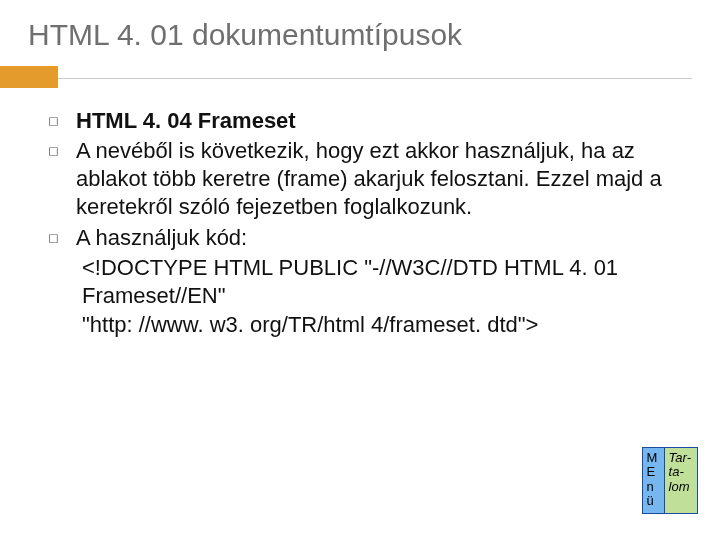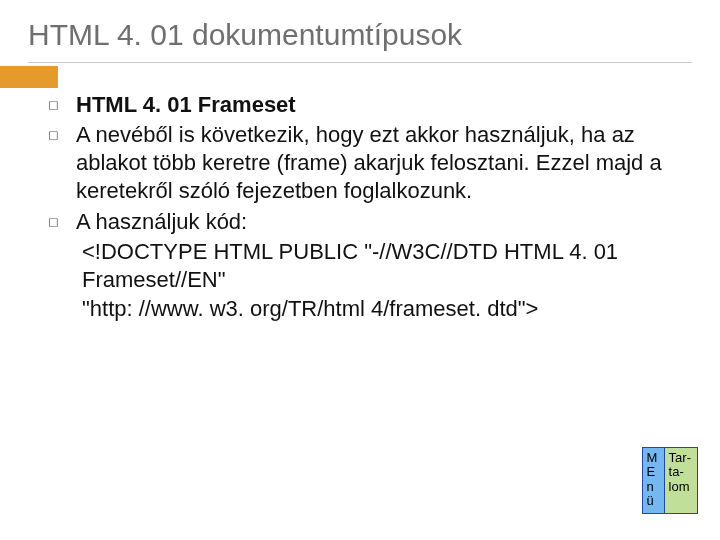--- a/index.html
+++ b/index.html
@@ -15,21 +15,21 @@
   .slide {
     width: 100%;
     height: 100%;
     padding: 18px 28px 18px 28px;
     position: relative;
   }
   .title {
     font-size: 30px;
     color: #6f6f6f;
     font-weight: 400;
-    margin-bottom: 10px;
+    margin-bottom: 26px;
     letter-spacing: 0;
   }
   .accent-bar {
     position: absolute;
     left: 0;
     top: 66px;
     width: 58px;
     height: 22px;
     background: #e59a2c;
   }
@@ -83,35 +83,36 @@
     color: #000;
     border-right: none;
     font-size: 13px;
     text-align: left;
   }
   .navbox .toc {
     background: #c0e09a;
     color: #000;
     font-size: 13px;
     padding-right: 6px;
+    font-style: italic;
   }
 </style>
 </head>
 <body>
 
 <div class="slide">
   <h1 class="title">HTML 4. 01 dokumentumtípusok</h1>
   <div class="accent-bar"></div>
   <hr class="rule">
 
   <div class="body">
 
     <div class="li">
       <span class="bullet">◻</span>
-      <span class="text"><b>HTML 4. 01 Frameset</b></span>
+      <span class="text"><b>HTML 4. 04 Frameset</b></span>
     </div>
 
     <div class="li">
       <span class="bullet">◻</span>
       <span class="text">A nevéből is következik, hogy ezt akkor használjuk, ha az ablakot több keretre (frame) akarjuk felosztani. Ezzel majd a keretekről szóló fejezetben foglalkozunk.</span>
     </div>
 
     <div class="li">
       <span class="bullet">◻</span>
       <span class="text">A használjuk kód:</span>

